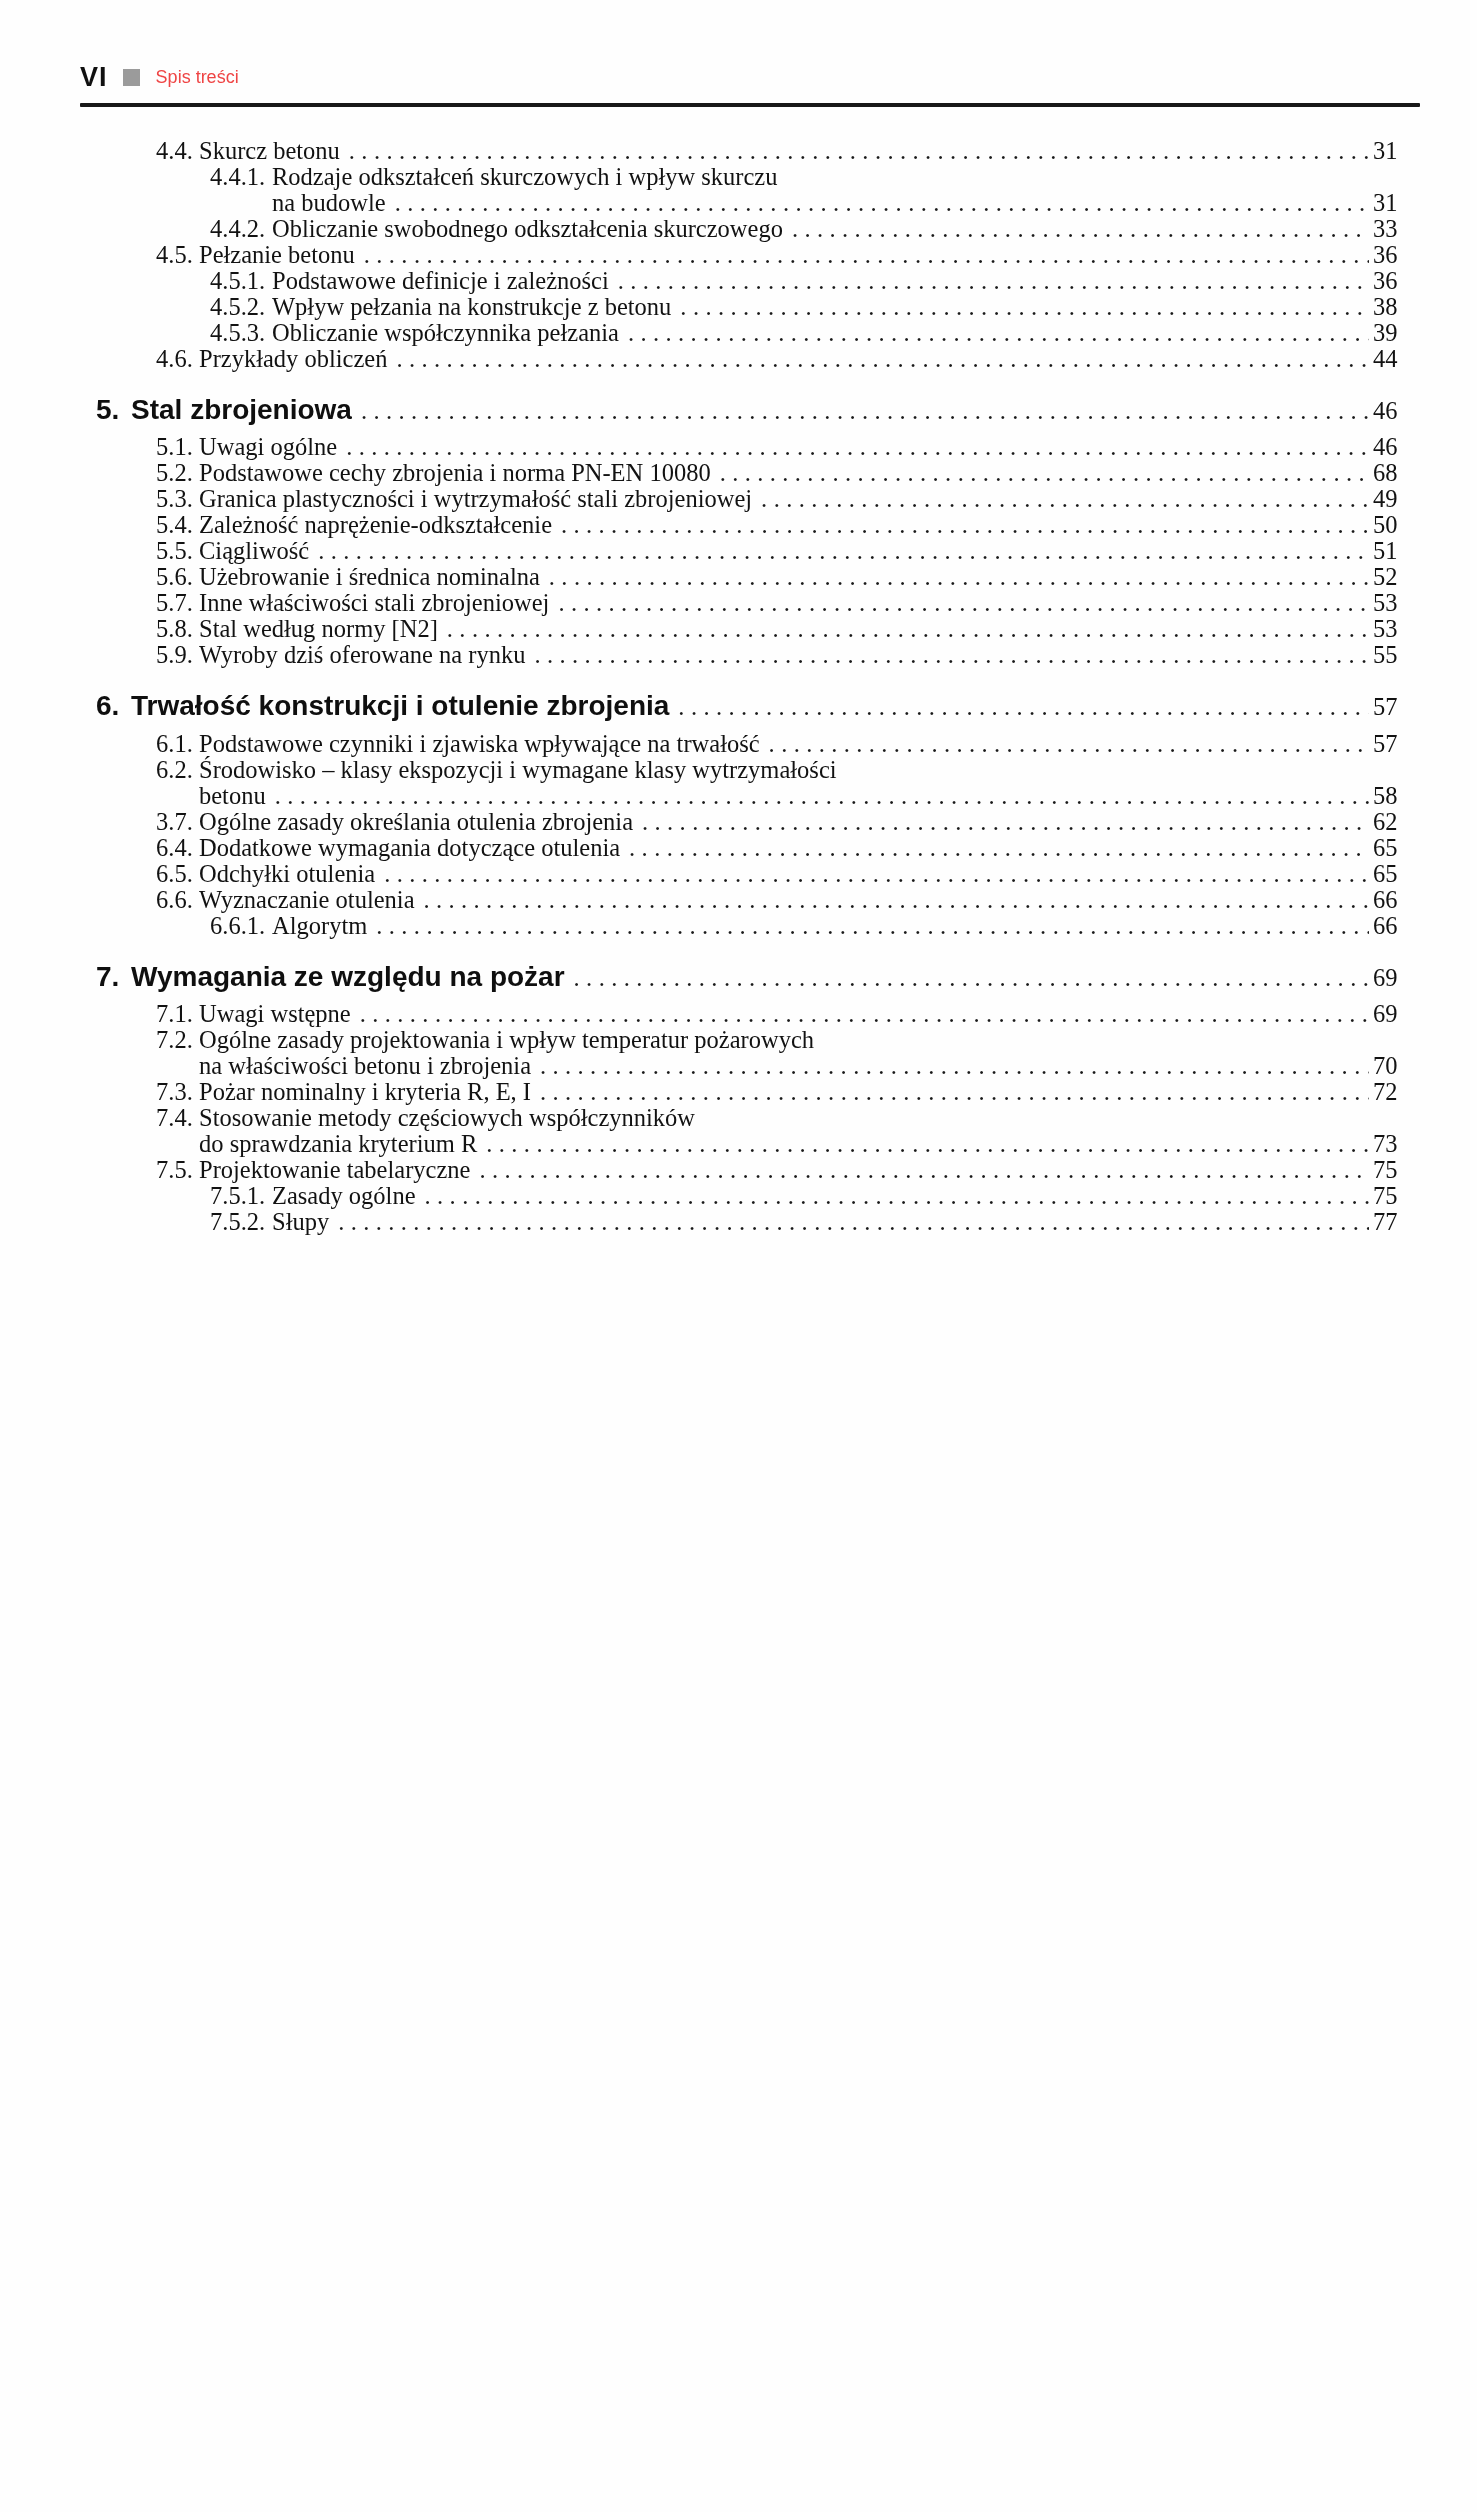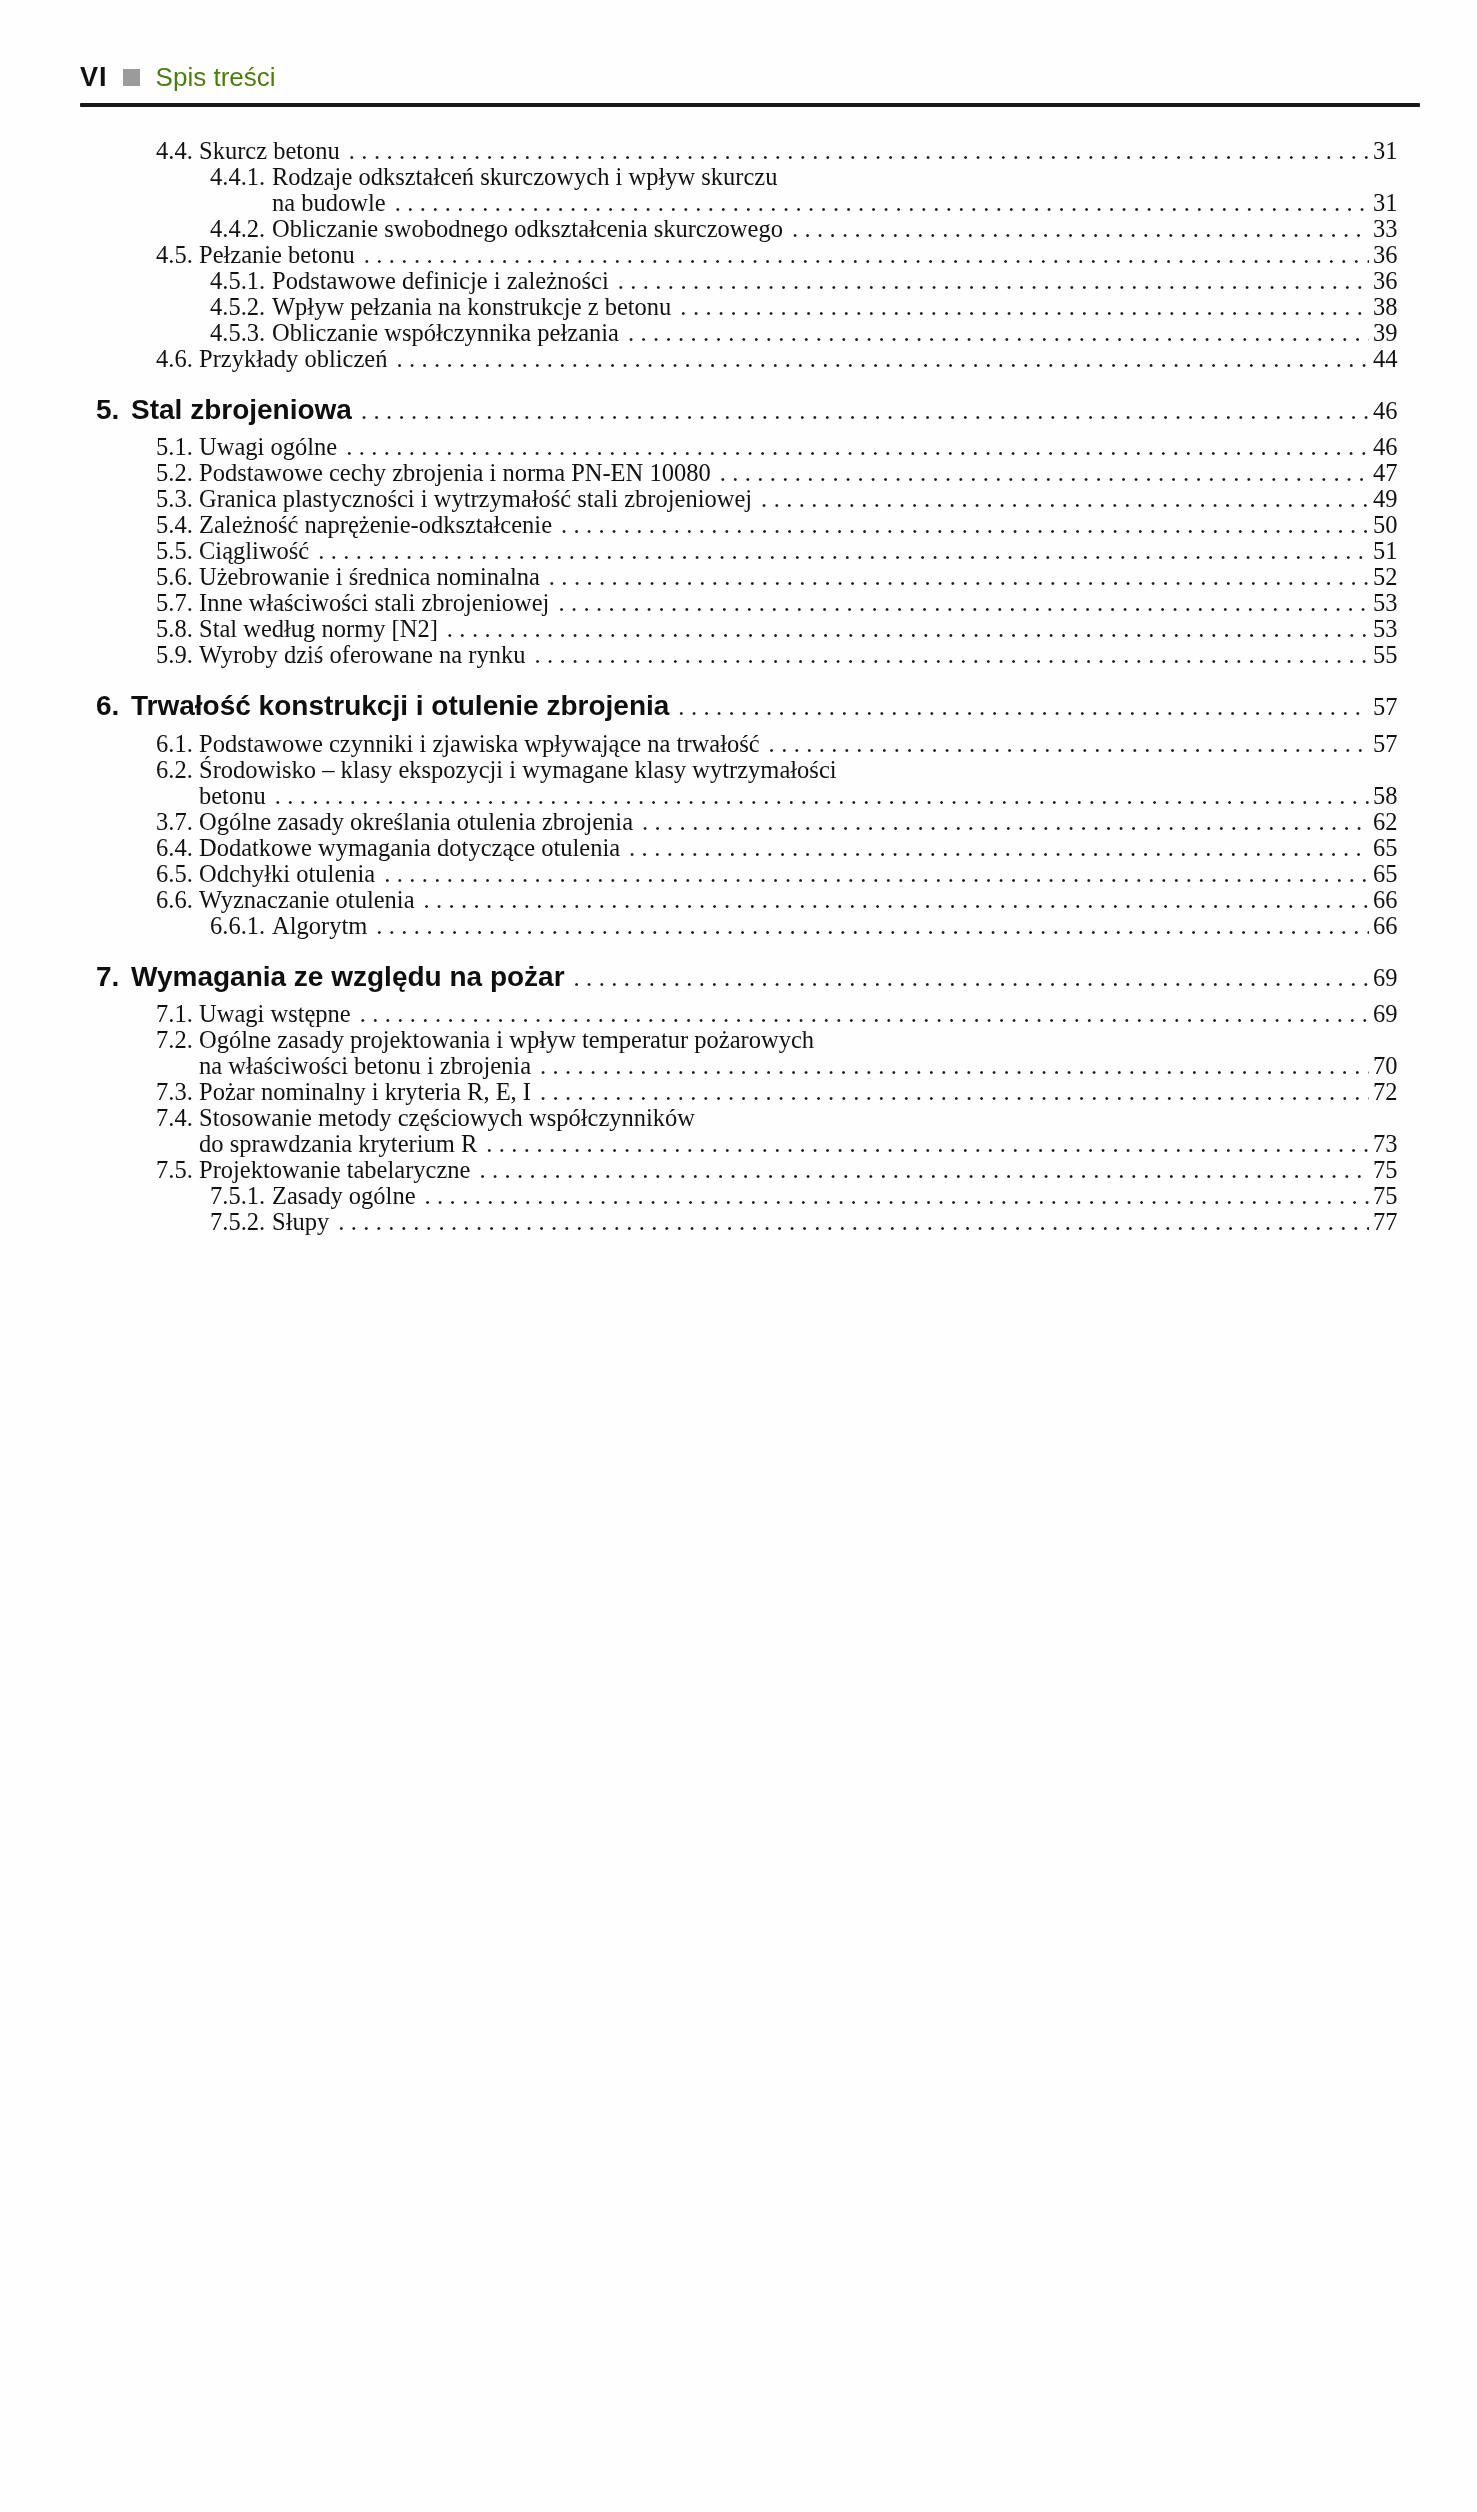--- a/index.html
+++ b/index.html
@@ -37,22 +37,22 @@
     color: #101010;
   }
   .marker {
     width: 17.3px;
     height: 17.3px;
     background: #9b9b9b;
     display: inline-block;
     flex: none;
   }
   .header-title {
-    font-size: 26px;
-    color: #4d7c0f;
+    font-size: 18px;
+    color: #ef4444;
   }
   .rule {
     margin-top: 10px;
     height: 3.6px;
     background: #181818;
     border-radius: 0.9px;
   }
   
   .toc {
     position: absolute;
@@ -209,21 +209,21 @@
           <span class="text">Uwagi ogólne</span>
           <span class="leader"></span>
           <span class="pagenum">46</span>
         </div>
       </div>
       <div class="toc-entry level-2">
         <div class="line">
           <span class="num">5.2.</span>
           <span class="text">Podstawowe cechy zbrojenia i norma PN-EN 10080</span>
           <span class="leader"></span>
-          <span class="pagenum">47</span>
+          <span class="pagenum">68</span>
         </div>
       </div>
       <div class="toc-entry level-2">
         <div class="line">
           <span class="num">5.3.</span>
           <span class="text">Granica plastyczności i wytrzymałość stali zbrojeniowej</span>
           <span class="leader"></span>
           <span class="pagenum">49</span>
         </div>
       </div>

